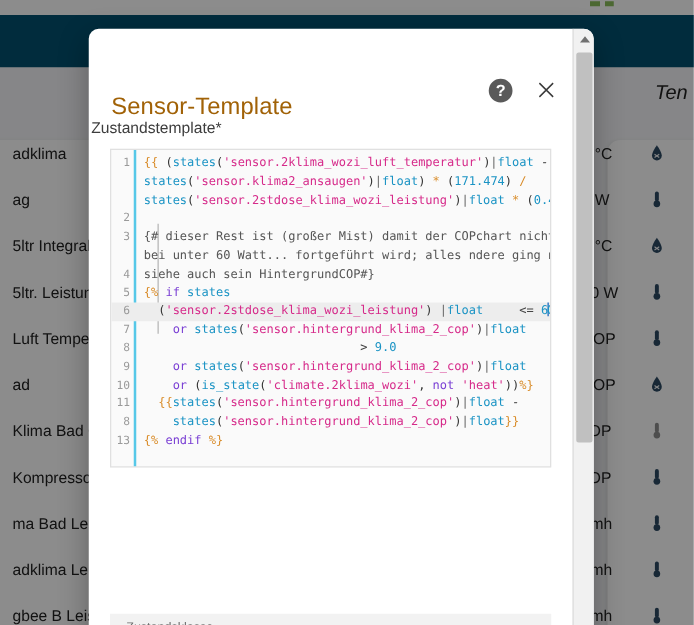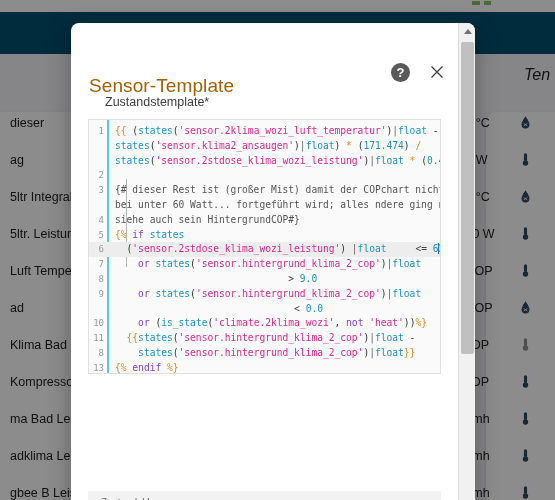--- a/index.html
+++ b/index.html
@@ -107,21 +107,21 @@
   }
   .close-btn {
     position: absolute; left: 355px; top: 38px;
     width: 22px; height: 22px;
     display: flex; align-items: center; justify-content: center;
     cursor: pointer;
   }
   .close-btn svg { display: block; }
 
   .field-label {
-    position: absolute; left: 34px; top: 72px;
+    position: absolute; left: 2px; top: 72px;
     font-size: 12.5px; color: #3d3d3d;
   }
 
   
   .code-editor {
     position: absolute; left: 17px; top: 96px;
     width: 353px; height: 255px;
     background: #fafafa;
     border: 1px solid #e0e0e0;
     overflow: hidden;
@@ -228,21 +228,21 @@
   <div class="bg-green-dash"></div>
   <div class="bg-green-dash2"></div>
   <div class="bg-header"></div>
   <div class="bg-content">
     <div class="bg-card-left"></div>
     <div class="bg-card-right"></div>
   </div>
   <div class="bg-right-title">Ten</div>
   <div id="bg-rows">
       <div class="bg-row" style="left: 0px; top: 104px; width: 555px;">
-        <div class="bg-row-name">dieser</div>
+        <div class="bg-row-name">adklima</div>
         <div class="bg-row-val">1,2 °C</div>
         <div class="bg-icon"><svg viewBox="0 0 14 18" width="11" height="15">
             <path d="M7 1 C7 1 2 8 2 11.5 A5 5 0 0 0 12 11.5 C12 8 7 1 7 1Z" fill="#2d4a63"></path>
             <path d="M4.6 10.2 L9.4 13.4 M9.4 10.2 L4.6 13.4" stroke="#f4f5f7" stroke-width="1.1"></path>
           </svg></div>
       </div>
       <div class="bg-row" style="left: 0px; top: 141px; width: 555px;">
         <div class="bg-row-name">ag</div>
         <div class="bg-row-val">8,5 W</div>
         <div class="bg-icon"><svg viewBox="0 0 14 18" width="11" height="15">
@@ -353,21 +353,20 @@
           <div class="cl"><span class="ln"></span><span class="t-fn">states</span><span class="t-pln">(</span><span class="t-str">'sensor.2stdose_klima_wozi_leistung'</span><span class="t-pln">)</span><span class="t-pipe">|</span><span class="t-fn">float</span><span class="t-pln"> </span><span class="t-deli">*</span><span class="t-pln"> (</span><span class="t-num">0.48</span></div>
           <div class="cl"><span class="ln">2</span> </div>
           <div class="cl"><span class="ln">3</span><span class="t-cmt">{# dieser Rest ist (großer Mist) damit der COPchart nicht</span></div>
           <div class="cl"><span class="ln"></span><span class="t-cmt">bei unter 60 Watt... fortgeführt wird; alles ndere ging nicht</span></div>
           <div class="cl"><span class="ln">4</span><span class="t-cmt">siehe auch sein HintergrundCOP#}</span></div>
           <div class="cl"><span class="ln">5</span><span class="t-deli">{%</span><span class="t-pln"> </span><span class="t-kw">if</span><span class="t-pln"> </span><span class="t-fn">states</span></div>
           <div class="cl hl"><span class="ln">6</span><span class="t-pln">  (</span><span class="t-str">'sensor.2stdose_klima_wozi_leistung'</span><span class="t-pln">) </span><span class="t-pipe">|</span><span class="t-fn">float</span><span class="t-pln">     </span><span class="t-op">&lt;=</span><span class="t-pln"> </span><span class="t-num">6</span><span class="cursor"></span><span class="t-num">0.0</span></div>
           <div class="cl"><span class="ln">7</span><span class="t-pln">    </span><span class="t-kw">or</span><span class="t-pln"> </span><span class="t-fn">states</span><span class="t-pln">(</span><span class="t-str">'sensor.hintergrund_klima_2_cop'</span><span class="t-pln">)</span><span class="t-pipe">|</span><span class="t-fn">float</span></div>
           <div class="cl"><span class="ln">8</span><span class="t-pln">                              </span><span class="t-op">&gt;</span><span class="t-pln"> </span><span class="t-num">9.0</span></div>
           <div class="cl"><span class="ln">9</span><span class="t-pln">    </span><span class="t-kw">or</span><span class="t-pln"> </span><span class="t-fn">states</span><span class="t-pln">(</span><span class="t-str">'sensor.hintergrund_klima_2_cop'</span><span class="t-pln">)</span><span class="t-pipe">|</span><span class="t-fn">float</span></div>
-          <div class="cl"><span class="ln"></span><span class="t-pln">                               </span><span class="t-op">&lt;</span><span class="t-pln"> </span><span class="t-num">0.0</span></div>
           <div class="cl"><span class="ln">10</span><span class="t-pln">    </span><span class="t-kw">or</span><span class="t-pln"> (</span><span class="t-fn">is_state</span><span class="t-pln">(</span><span class="t-str">'climate.2klima_wozi'</span><span class="t-pln">, </span><span class="t-kw">not</span><span class="t-pln"> </span><span class="t-str">'heat'</span><span class="t-pln">))</span><span class="t-deli">%}</span></div>
           <div class="cl"><span class="ln">11</span><span class="t-deli">  {{</span><span class="t-fn">states</span><span class="t-pln">(</span><span class="t-str">'sensor.hintergrund_klima_2_cop'</span><span class="t-pln">)</span><span class="t-pipe">|</span><span class="t-fn">float</span><span class="t-pln"> -</span></div>
           <div class="cl"><span class="ln">8</span><span class="t-pln">    </span><span class="t-fn">states</span><span class="t-pln">(</span><span class="t-str">'sensor.hintergrund_klima_2_cop'</span><span class="t-pln">)</span><span class="t-pipe">|</span><span class="t-fn">float</span><span class="t-deli">}}</span></div>
           <div class="cl"><span class="ln">13</span><span class="t-deli">{%</span><span class="t-pln"> </span><span class="t-kw">endif</span><span class="t-pln"> </span><span class="t-deli">%}</span></div>
         </div>
     </div>
 
 
 
     <div class="sel-field" style="top:468px; height:32px; border-bottom:none;">

